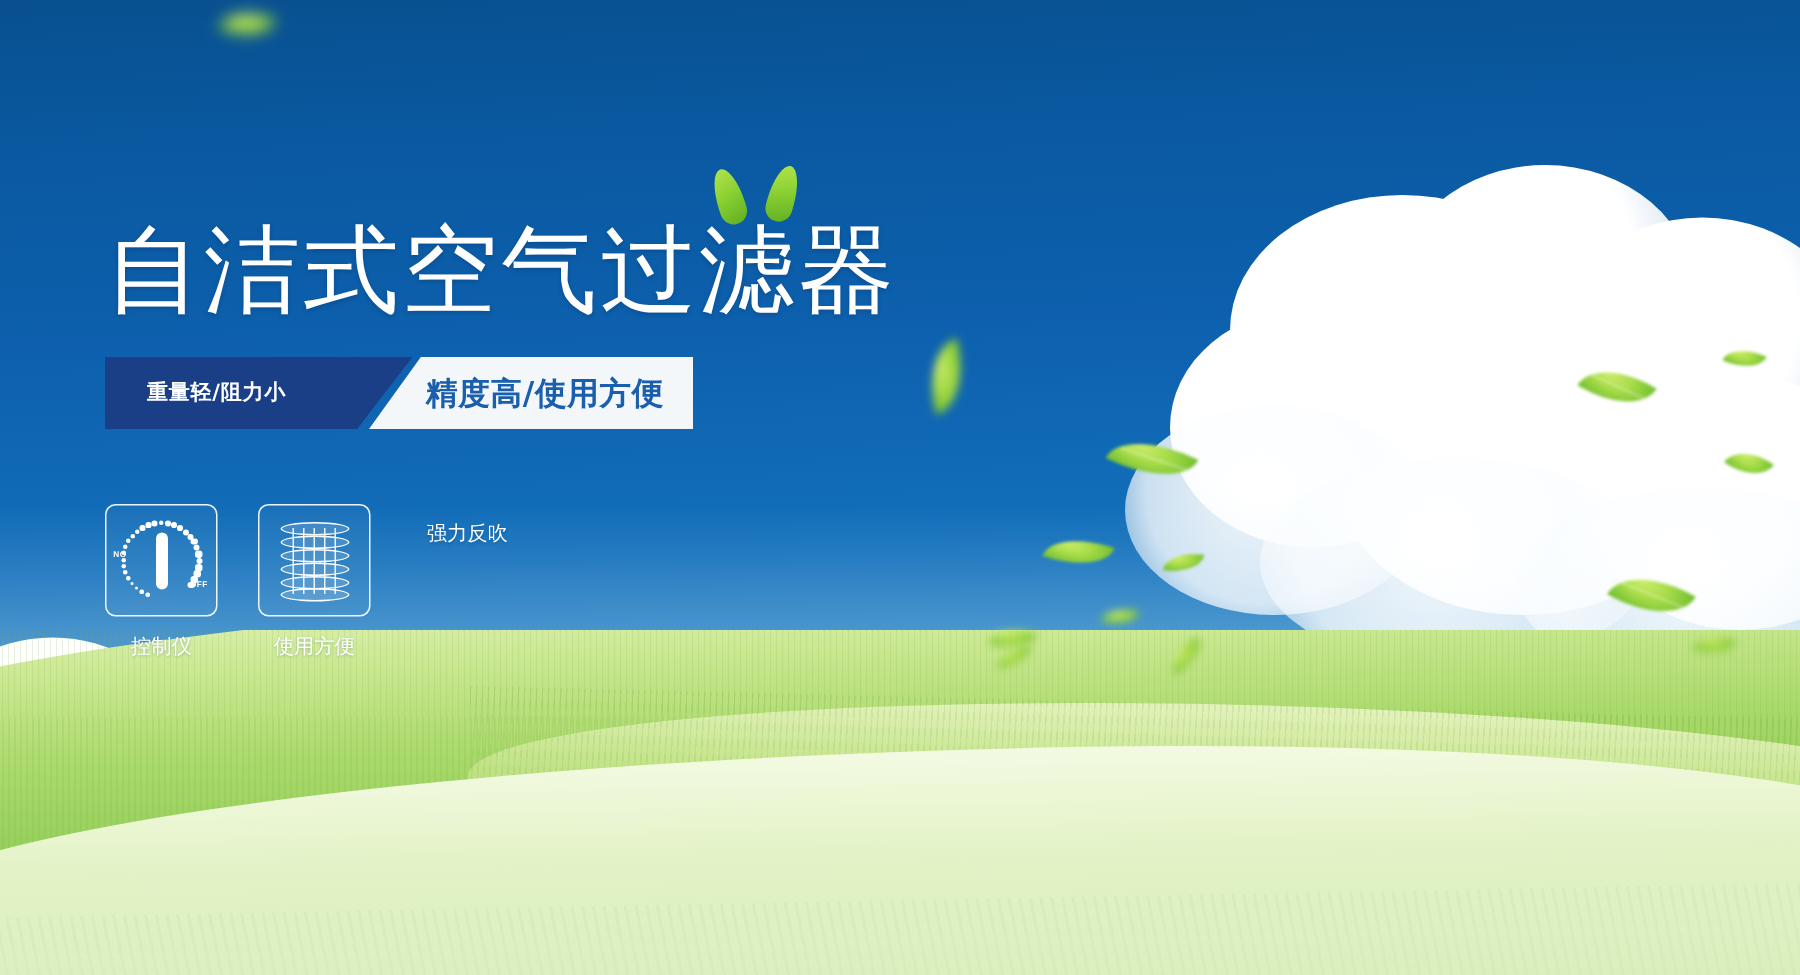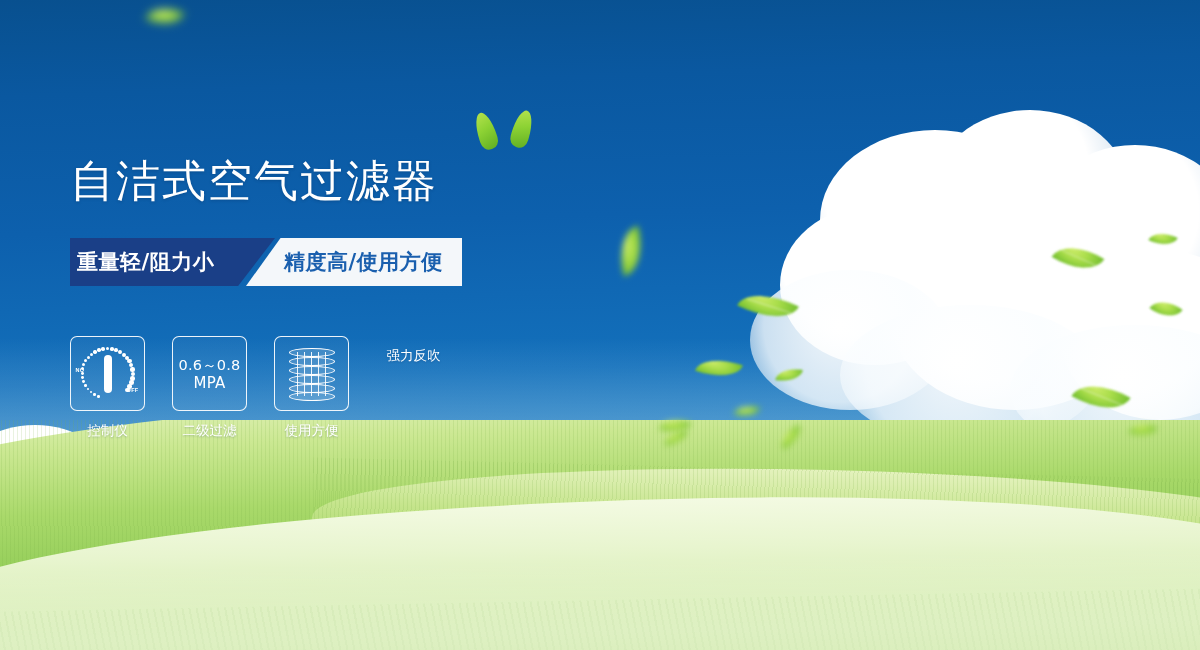--- a/index.html
+++ b/index.html
@@ -91,21 +91,21 @@
     position:absolute;width:18px;height:38px;
     background:linear-gradient(160deg,#b6e34f 0%, #8dd234 45%, #5fae22 100%);
     border-radius:60% 60% 55% 55% / 80% 80% 30% 30%;
   }
 
   
   .content{position:absolute;left:0;top:0;width:100%;height:100%;}
 
   .title{
     position:absolute;left:70px;top:146px;
-    font-size:44px;line-height:70px;letter-spacing:2px;
+    font-size:64px;line-height:70px;letter-spacing:2px;
     color:#ffffff;font-weight:300;
     font-family:"DejaVu Sans","Liberation Sans",sans-serif;
     white-space:nowrap;
     text-shadow:0 1px 3px rgba(0,30,70,.25);
   }
 
   
   .tagline{
     position:absolute;left:70px;top:238px;width:392px;height:48px;
   }
@@ -113,22 +113,22 @@
     position:absolute;left:0;top:0;width:205px;height:48px;
     background:#1a3f87;
     clip-path:polygon(0 0, 100% 0, 82% 100%, 0 100%);
   }
   .tag-right{
     position:absolute;left:176px;top:0;width:216px;height:48px;
     background:#f4f7fa;
     clip-path:polygon(16% 0, 100% 0, 100% 100%, 0 100%);
   }
   .tag-text-l{
-    position:absolute;left:7px;top:0;height:48px;line-height:48px;
-    color:#ffffff;font-size:21px;letter-spacing:.5px;font-weight:700;
+    position:absolute;left:28px;top:0;height:48px;line-height:48px;
+    color:#ffffff;font-size:14px;letter-spacing:.5px;font-weight:700;
     font-family:"DejaVu Sans","Liberation Sans",sans-serif;white-space:nowrap;
   }
   .tag-text-r{
     position:absolute;left:214px;top:0;height:48px;line-height:48px;
     color:#1a5fae;font-size:21px;letter-spacing:.5px;font-weight:700;
     font-family:"DejaVu Sans","Liberation Sans",sans-serif;white-space:nowrap;
   }
 
   
   .features{position:absolute;left:70px;top:336px;display:flex;gap:27px;}
@@ -317,29 +317,20 @@
               <div class="dot" style="left: 54.3px; top: 29.3px; width: 4.29655px; height: 4.29655px;"></div>
               <div class="dot" style="left: 53.9202px; top: 33.6412px; width: 4.37241px; height: 4.37241px;"></div>
               <div class="dot" style="left: 52.7923px; top: 37.8505px; width: 4.44828px; height: 4.44828px;"></div>
               <div class="dot" style="left: 50.9506px; top: 41.8px; width: 4.52414px; height: 4.52414px;"></div>
               <div class="dot" style="left: 48.4511px; top: 45.3697px; width: 4.6px; height: 4.6px;"></div>
             </div>
         </div>
         <div class="flabel">控制仪</div>
       </div>
 
-      <div class="feature">
-        <div class="fbox">
-          <div class="ftext">
-            <div>0.6～0.8</div>
-            <div class="l2">MPA</div>
-          </div>
-        </div>
-        <div class="flabel">二级过滤</div>
-      </div>
 
       <div class="feature">
         <div class="fbox">
           <div class="stack">
             <div class="pleat" style="left:8px;"></div>
             <div class="pleat" style="left:15px;"></div>
             <div class="pleat" style="left:22px;"></div>
             <div class="pleat" style="left:29px;"></div>
             <div class="pleat" style="left:36px;"></div>
             <div class="ring" style="top:0px;"></div>

